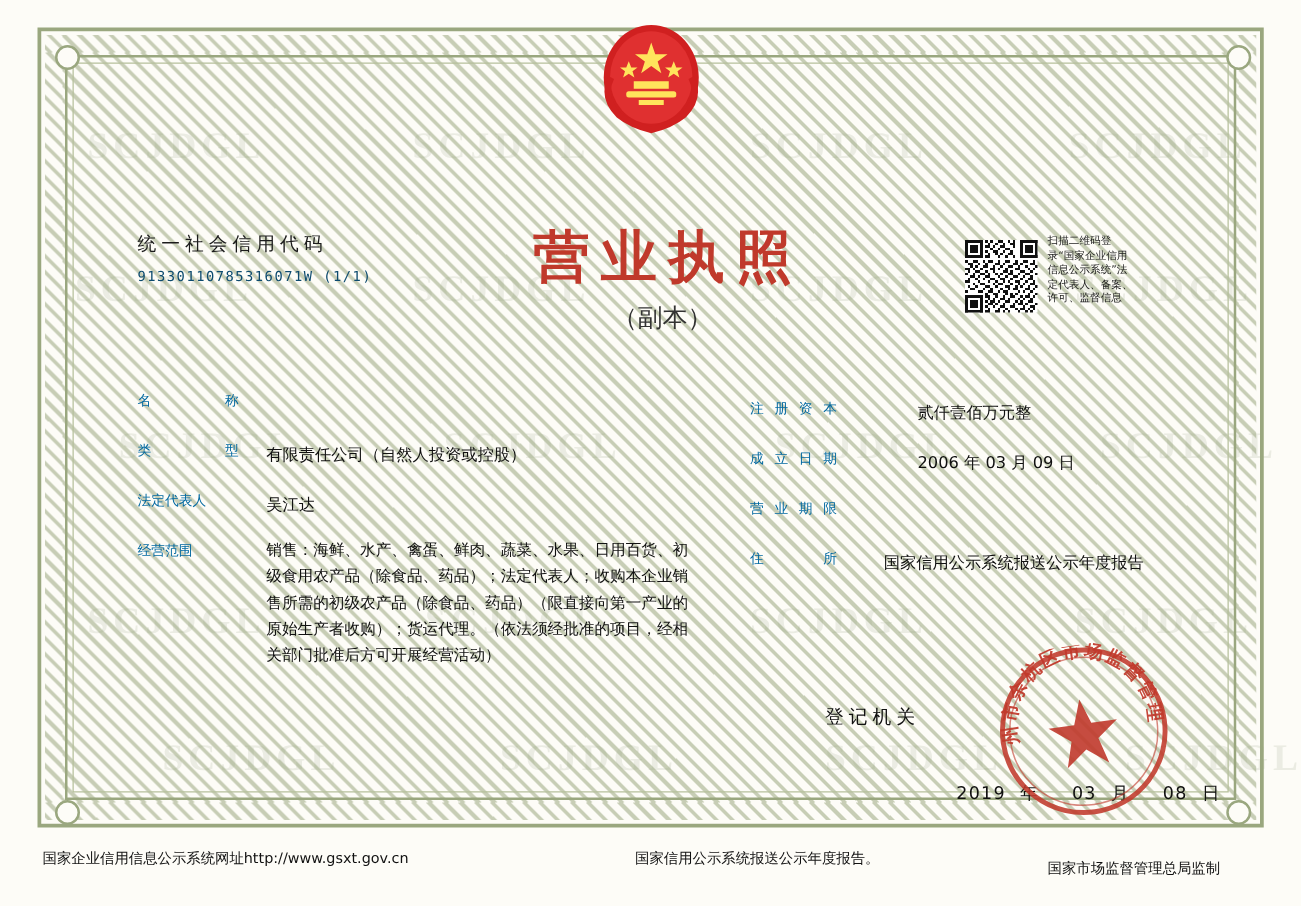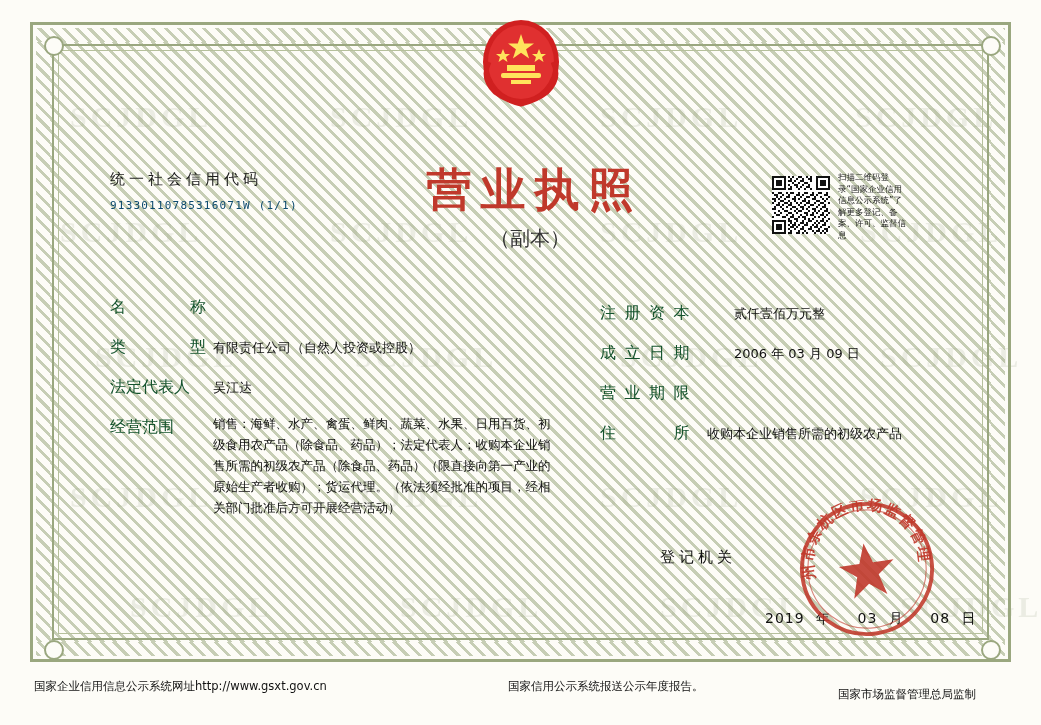--- a/index.html
+++ b/index.html
@@ -94,21 +94,21 @@
   .emblem {
     position: absolute;
     left: 481px; top: 18px;
     width: 80px; height: 92px;
     z-index: 6;
   }
 
   
   .content {
     position: absolute;
-    left: 0; top: 0;
+    left: 0; top: 16px;
     width: 1041px; height: 568px;
     z-index: 5;
   }
 
   .title {
     position: absolute;
     left: 380px; top: 160px;
     width: 300px;
     text-align: center;
     font-family: "DejaVu Serif", "Liberation Serif", serif;
@@ -158,22 +158,22 @@
     width: 72px;
     font-size: 8.5px;
     line-height: 11.5px;
     color: #222;
     font-family: "DejaVu Sans", sans-serif;
   }
 
   
   .fl {
     position: absolute;
-    font-size: 16px;
-    color: #14532d;
+    font-size: 11px;
+    color: #0369a1;
     font-family: Liberation Sans, sans-serif;
     white-space: nowrap;
   }
   .fv {
     position: absolute;
     font-size: 13px;
     color: #111;
     font-family: "DejaVu Sans", sans-serif;
     white-space: nowrap;
   }
@@ -509,21 +509,21 @@
           <rect x="27" y="27" width="1" height="1"></rect>
         <rect x="8" y="28" width="2" height="1"></rect>
           <rect x="12" y="28" width="2" height="1"></rect>
           <rect x="15" y="28" width="1" height="1"></rect>
           <rect x="17" y="28" width="1" height="1"></rect>
           <rect x="21" y="28" width="1" height="1"></rect>
           <rect x="24" y="28" width="1" height="1"></rect>
           <rect x="26" y="28" width="1" height="1"></rect>
       </g>
     </svg>
-    <div class="qr-note">扫描二维码登录“国家企业信用信息公示系统”了解更多登记、备案、许可、监督信息</div>
+    <div class="qr-note">扫描二维码登录“国家企业信用信息公示系统”法定代表人、备案、许可、监督信息</div>
 
     <div class="fl spread2" style="left:110px; top:297px;">名　称</div>
 
     <div class="fl spread2" style="left:110px; top:337px;">类　型</div>
     <div class="fv" style="left:213px; top:339px;">有限责任公司（自然人投资或控股）</div>
 
     <div class="fl" style="left:110px; top:377px;">法定代表人</div>
     <div class="fv" style="left:213px; top:379px;">吴江达</div>
 
     <div class="fl" style="left:110px; top:417px;">经营范围</div>
@@ -531,21 +531,21 @@
 
     <div class="fl spread3" style="left:600px; top:303px;">注册资本</div>
     <div class="fv" style="left:734px; top:305px;">贰仟壹佰万元整</div>
 
     <div class="fl spread3" style="left:600px; top:343px;">成立日期</div>
     <div class="fv" style="left:734px; top:345px;">2006 年 03 月 09 日</div>
 
     <div class="fl spread3" style="left:600px; top:383px;">营业期限</div>
 
     <div class="fl spread3" style="left:600px; top:423px;">住　　所</div>
-    <div class="fv" style="left:707px; top:425px;">收购本企业销售所需的初级农产品</div>
+    <div class="fv" style="left:707px; top:425px;">国家信用公示系统报送公示年度报告</div>
 
     <div class="reg-org">登记机关</div>
 
     <div class="date-line">
       <span>2019</span>
       <span>年</span>
       <span style="margin-left:18px;">03</span>
       <span>月</span>
       <span style="margin-left:18px;">08</span>
       <span>日</span>

